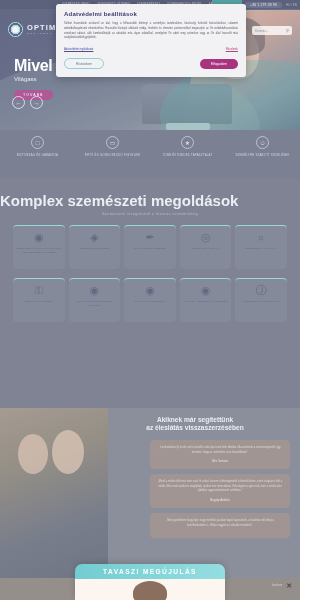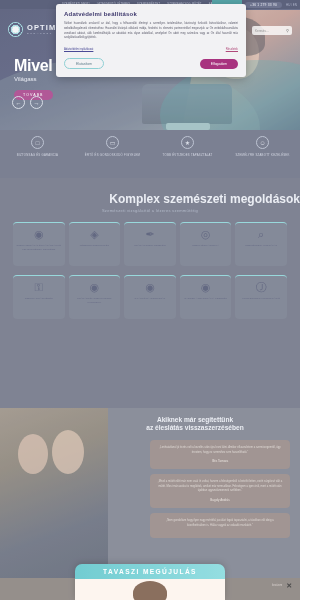--- a/index.html
+++ b/index.html
@@ -106,21 +106,21 @@
   }
   .usp-item { flex:1; text-align:center; }
   .usp-ico {
     width:13px;height:13px;margin:0 auto 4px; border-radius:50%; border:1px solid #aeb5c8;
     display:flex;align-items:center;justify-content:center; font-size:6px; color:#cfd4e0;
   }
   .usp-label { font-size:2.8px; color:#c9cedd; letter-spacing:.25px; line-height:1.5; padding:0 3px; }
 
   
   .services { position:relative; width:300px; height:230px; background:#5f6578; padding-top:14px; }
-  .sec-title { text-align:right; font-size:12px; color:#e7eaf2; font-weight:700; }
+  .sec-title { text-align:left; font-size:15px; color:#e7eaf2; font-weight:700; }
   .sec-sub { text-align:center; font-size:4px; color:#9fa6bb; margin-top:2px; letter-spacing:.3px; }
   .card-grid { display:flex; gap:4px; padding:0 13px; margin-top:9px; }
   .card {
     flex:1; height:44px; background:#666d80; border-radius:4px;
     border-top:1px solid #7fd0d4;
     display:flex; flex-direction:column; align-items:center; padding-top:6px;
   }
   .card-ico { font-size:11px; color:#3d4463; line-height:1; margin-bottom:4px; }
   .card-label { font-size:2.5px; color:#3f4566; text-align:center; line-height:1.5; padding:0 2px; letter-spacing:.1px; }
 

